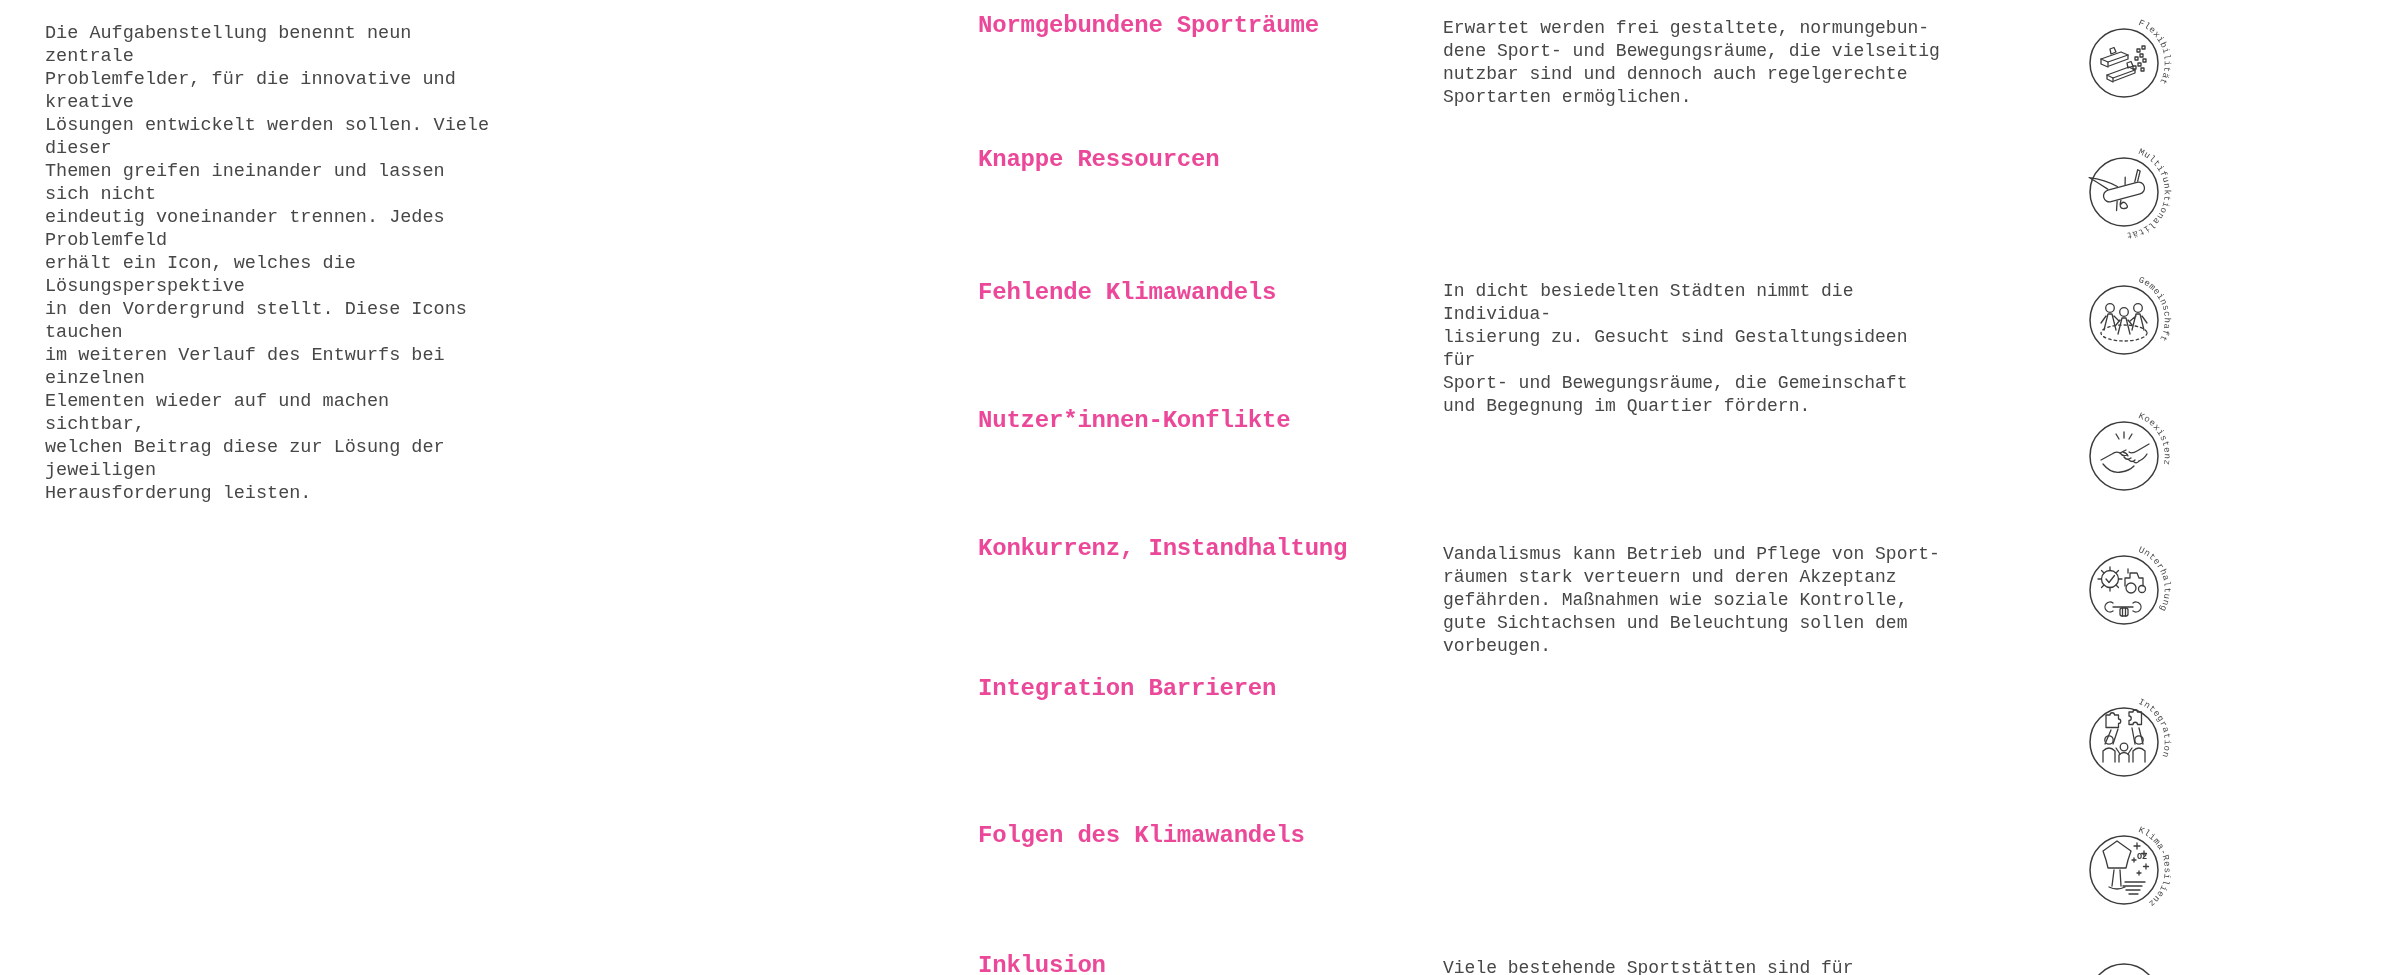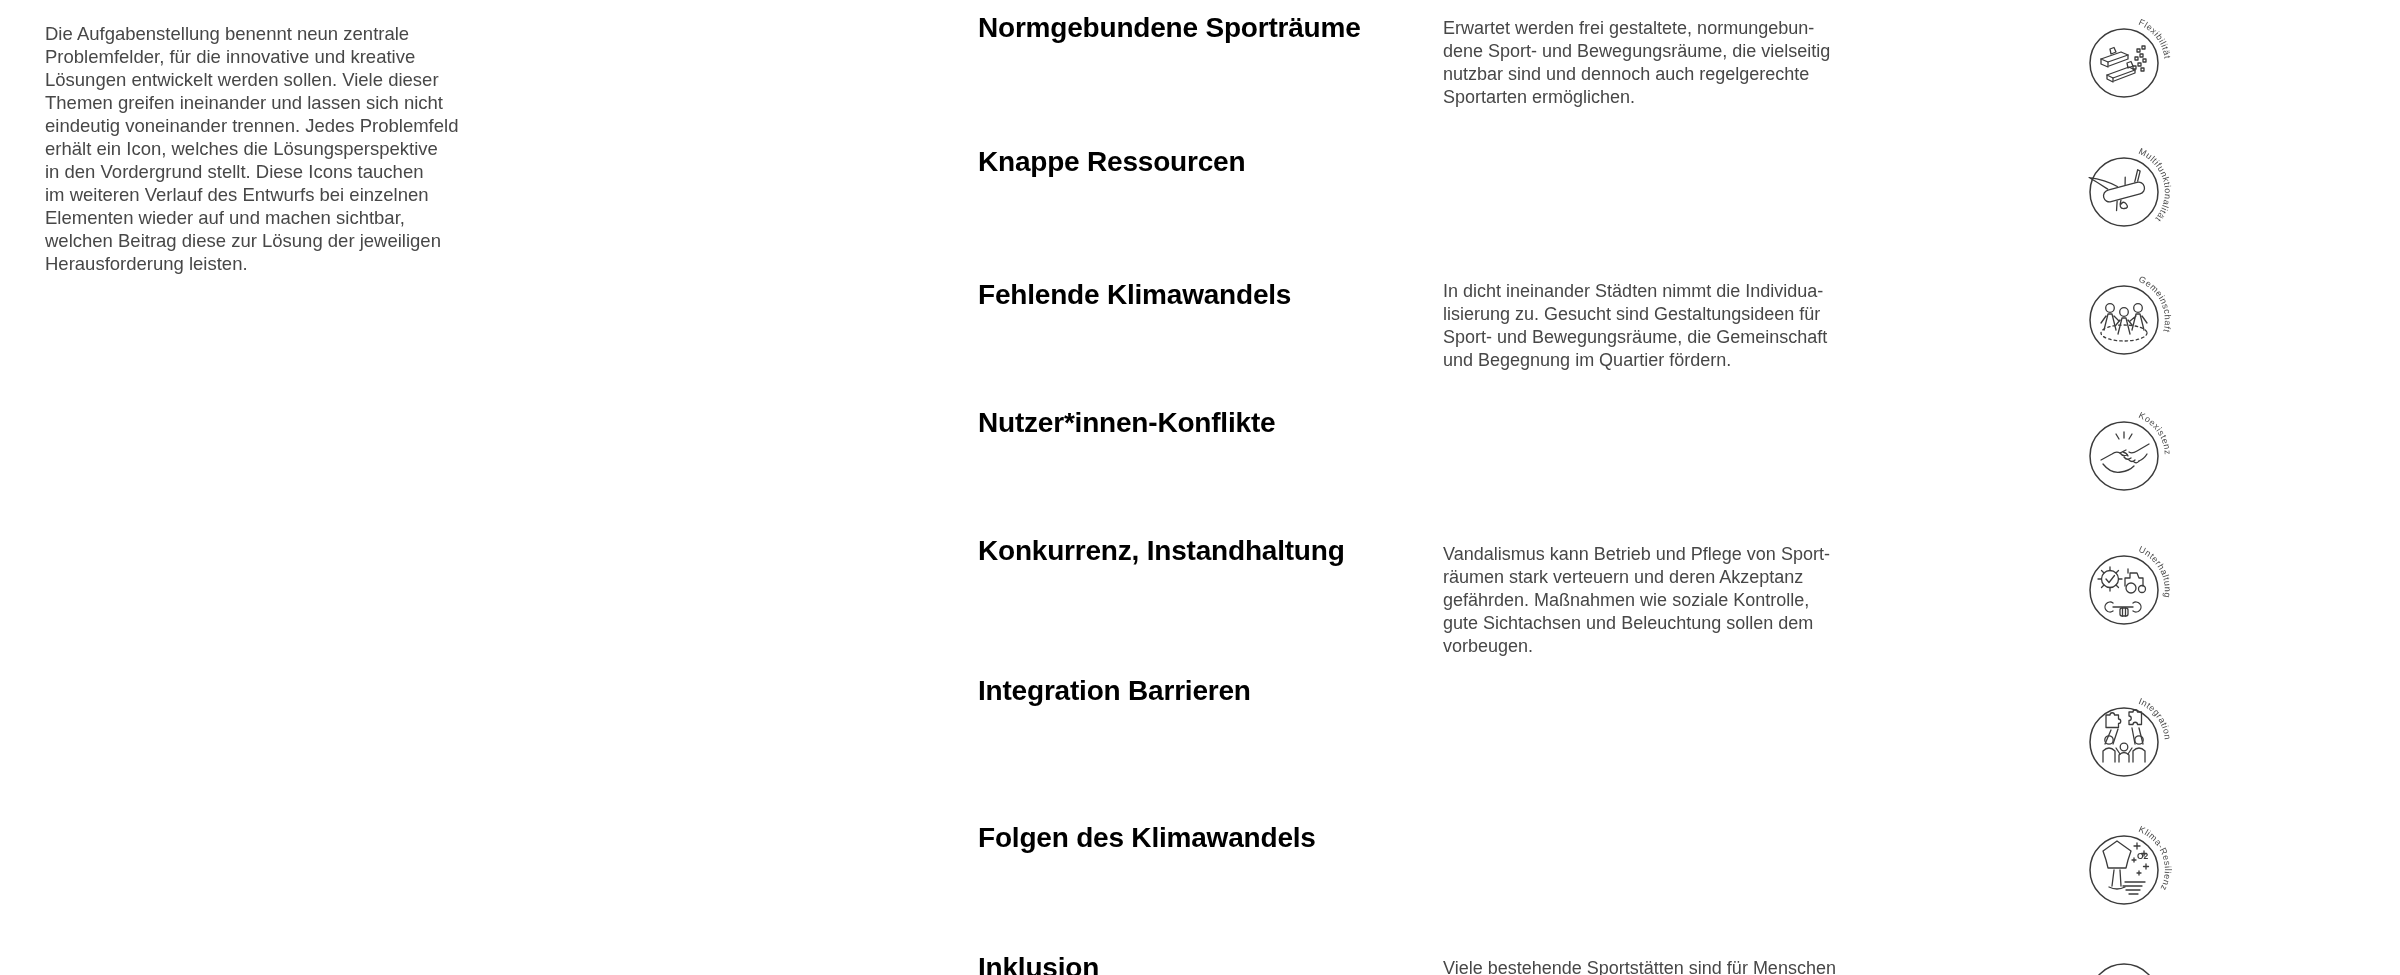--- a/index.html
+++ b/index.html
@@ -1,20 +1,20 @@
 <!DOCTYPE html>
 <html><head>
 <meta charset="utf-8">
 <style>
   html,body{margin:0;padding:0;background:#ffffff;}
   body{font-family:"Liberation Sans","DejaVu Sans",sans-serif;}
-  .canvas{position:relative;width:2400px;height:975px;background:#ffffff;overflow:hidden;}
+  .canvas{position:relative;width:2400px;height:975px;background:#ffffff;overflow:hidden;font-family:Liberation Mono, monospace;}
   .intro{position:absolute;left:45px;top:22px;width:455px;font-size:18.5px;line-height:23px;
          color:#474747;white-space:pre-line;}
-  .sec-title{position:absolute;left:978px;font-size:28px;font-weight:700;color:#000000;
+  .sec-title{position:absolute;left:978px;font-size:24px;font-weight:700;color:#ec4899;
              letter-spacing:-0.2px;white-space:nowrap;}
   .sec-desc{position:absolute;left:1443px;width:505px;font-size:18px;line-height:23px;
             color:#474747;white-space:pre-line;}
   .icon{position:absolute;left:2079px;width:112px;height:100px;}
   .icon svg{display:block;overflow:visible;}
   .icon .ring{fill:none;stroke:#3c3c3c;stroke-width:1.5;}
   .icon .art{fill:none;stroke:#3c3c3c;stroke-width:1.3;stroke-linecap:round;stroke-linejoin:round;}
   .icon .arcpath{fill:none;stroke:none;}
   .icon .arclabel{fill:#4a4a4a;font-size:9px;letter-spacing:0.5px;}
   .icon .innertext{fill:#3c3c3c;stroke:none;font-size:8.5px;font-weight:bold;}
@@ -78,21 +78,21 @@
         <path d="M48 43 l2 -7"></path>
         <path d="M36 57 l-3 9"></path>
         <path d="M40 57 q-5 8 1 9 q5 1 3 -4 q-2 -4 -5 -1"></path>
       </g>
       <path id="arc1" class="arcpath" d="M59 11.5 A41 41 0 0 1 48.6 90.8"></path>
       <text class="arclabel"><textPath href="#arc1">Multifunktionalität</textPath></text>
     </svg>
   </div>
 
   <div class="sec-title" style="top:279px">Fehlende Klimawandels</div>
-  <div class="sec-desc" style="top:280px">In dicht ineinander Städten nimmt die Individua-
+  <div class="sec-desc" style="top:280px">In dicht besiedelten Städten nimmt die Individua-
 lisierung zu. Gesucht sind Gestaltungsideen für
 Sport- und Bewegungsräume, die Gemeinschaft
 und Begegnung im Quartier fördern.</div>
   <div class="icon" style="top:270px">
     <svg width="112" height="100" viewBox="0 0 112 100">
       <circle class="ring" cx="45" cy="50" r="34"></circle>
       <g class="art">
         <ellipse cx="45" cy="63" rx="23" ry="8" stroke-dasharray="2.5 3"></ellipse>
         <circle cx="31" cy="38" r="4.3"></circle>
         <path d="M25 60 L29 44 L33 44 L37 60 M27 46 L22 53 M35 46 L40 51"></path>

